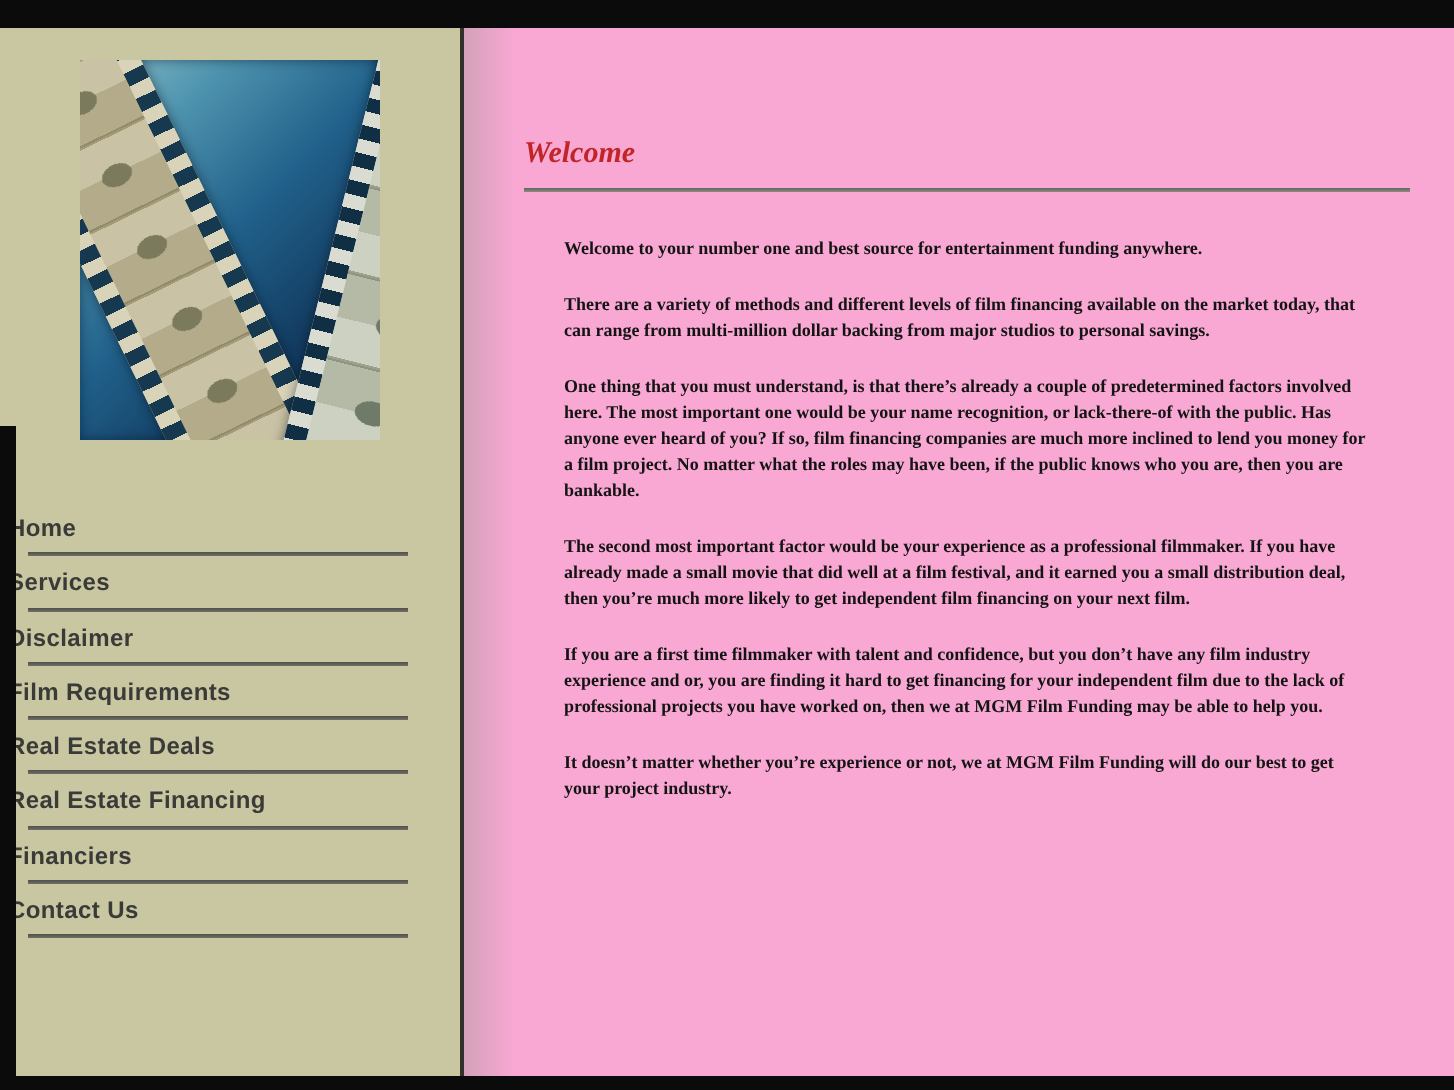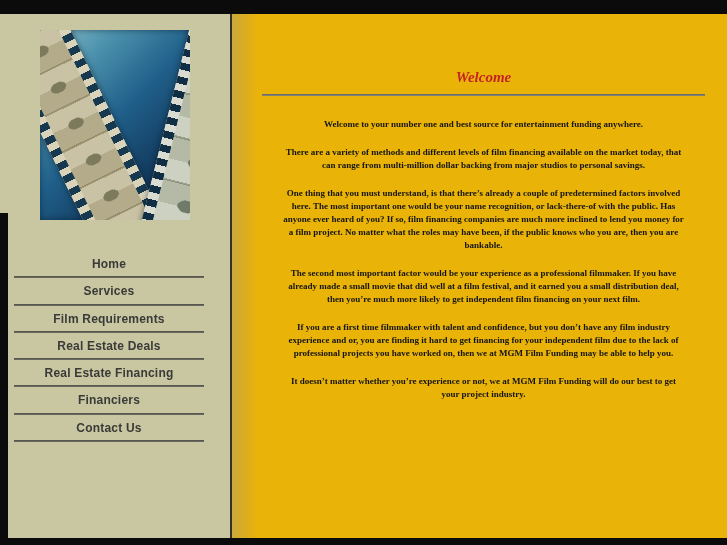--- a/index.html
+++ b/index.html
@@ -40,37 +40,36 @@
   .strip2 .edge{background:repeating-linear-gradient(90deg,#102f44 2px 9px,#dadcd2 9px 16px);}
   .strip2 .bills{
     background:
       radial-gradient(ellipse 10px 15px at 22px 29px,#6f7a69 60%,rgba(0,0,0,0) 61%) repeat-x,
       repeating-linear-gradient(90deg,#9ba18d 0 1px,#ccd1c2 1px 21px,#b4baa6 21px 43px,#8e957e 43px 44px);
     background-size:44px 100%,auto;
   }
 
   
   .nav{position:absolute;left:4px;top:239px;width:210px;}
-  .nav-item{height:27.3px;position:relative;text-align:center;cursor:pointer;}
+  .nav-item{height:27.3px;position:relative;text-align:left;cursor:pointer;}
   .nav-label{
     display:block;padding-top:4px;
     font-family:"Liberation Sans",sans-serif;font-weight:bold;font-size:12px;
     color:#3a3a38;letter-spacing:.2px;
   }
   .nav-rule{
     position:absolute;bottom:2px;left:50%;transform:translateX(-50%);
     width:190px;height:2px;background:linear-gradient(#50504a,#6f6f64);
   }
 
   
   .main{
     position:absolute;left:232px;top:14px;width:495px;height:524px;
-    background:#eab308;box-sizing:border-box;
+    background:#f9a8d4;box-sizing:border-box;
     padding:55px 22px 0 30px;
-    text-align:center;
   }
   .main::before{
     content:"";position:absolute;left:0;top:0;bottom:0;width:26px;
     background:linear-gradient(90deg,rgba(150,150,140,.38),rgba(150,150,140,0));
     pointer-events:none;
   }
   .welcome{
     margin:0 0 8px 0;
     font-family:"Liberation Serif",serif;font-style:italic;font-weight:bold;
     font-size:15px;color:#c22527;
@@ -104,20 +103,24 @@
   <nav class="nav">
     <div class="nav-item">
       <span class="nav-label">Home</span>
       <span class="nav-rule"></span>
     </div>
     <div class="nav-item">
       <span class="nav-label">Services</span>
       <span class="nav-rule"></span>
     </div>
     <div class="nav-item">
+      <span class="nav-label">Disclaimer</span>
+      <span class="nav-rule"></span>
+    </div>
+    <div class="nav-item">
       <span class="nav-label">Film Requirements</span>
       <span class="nav-rule"></span>
     </div>
     <div class="nav-item">
       <span class="nav-label">Real Estate Deals</span>
       <span class="nav-rule"></span>
     </div>
     <div class="nav-item">
       <span class="nav-label">Real Estate Financing</span>
       <span class="nav-rule"></span>

